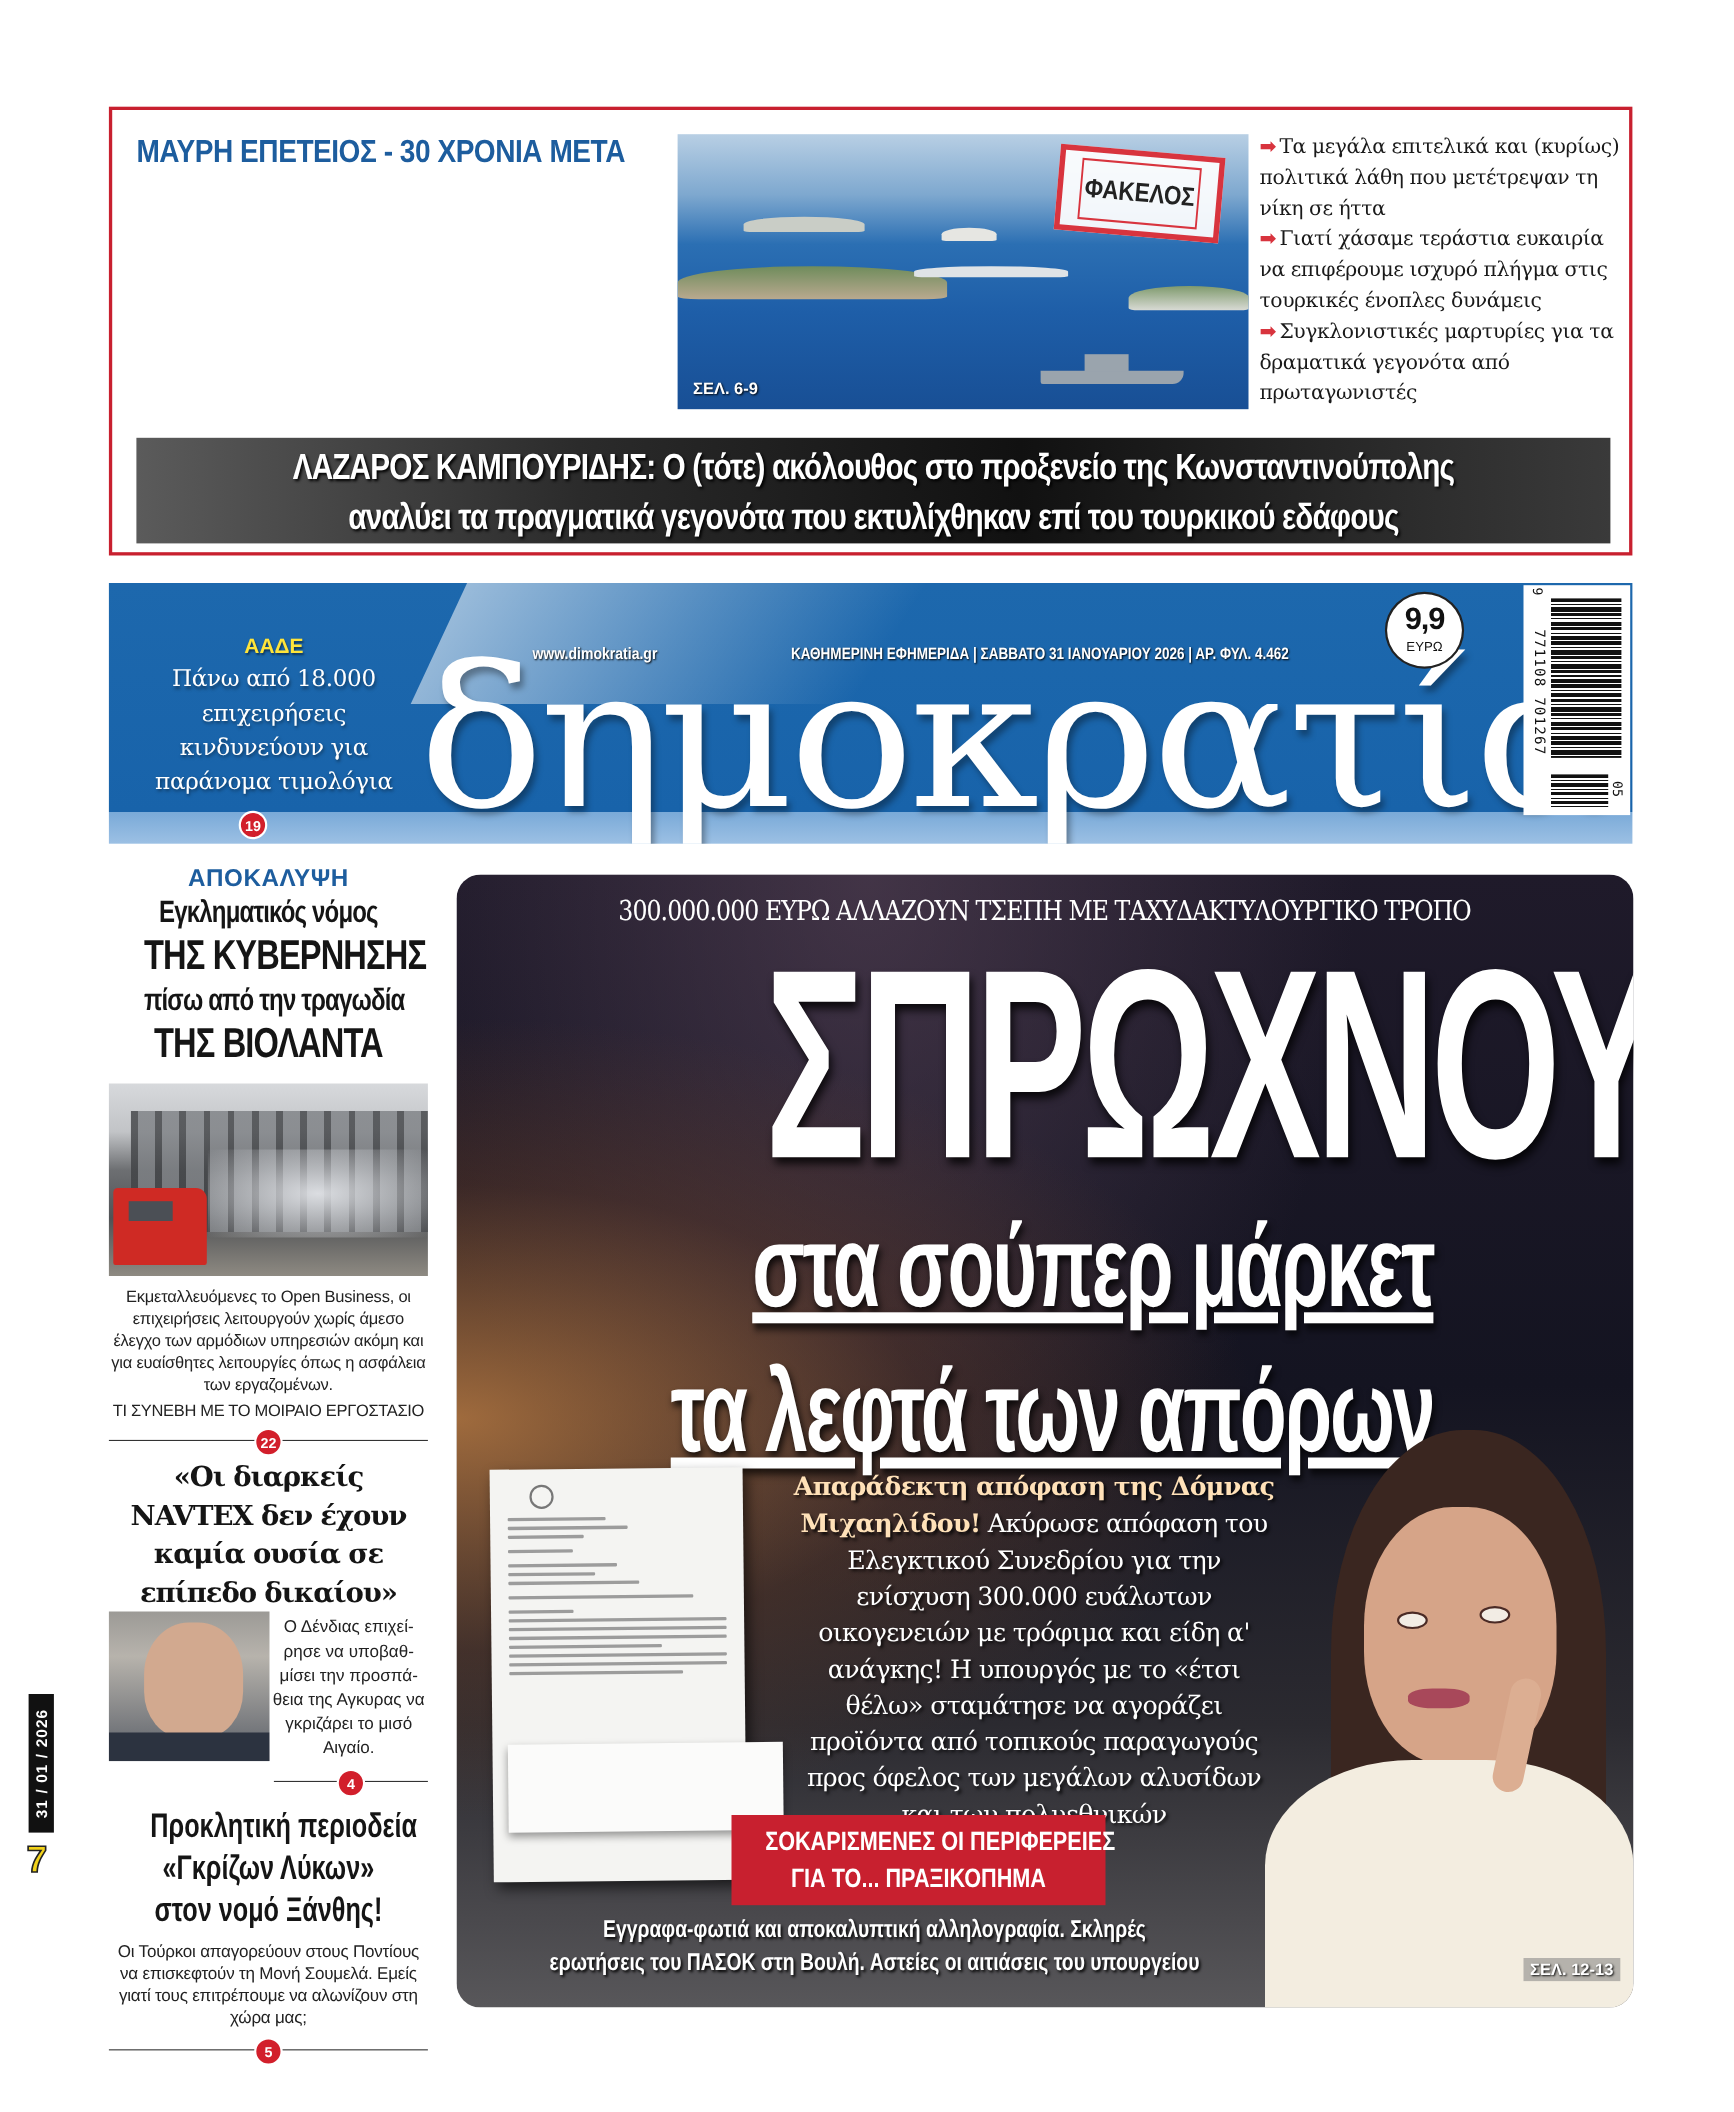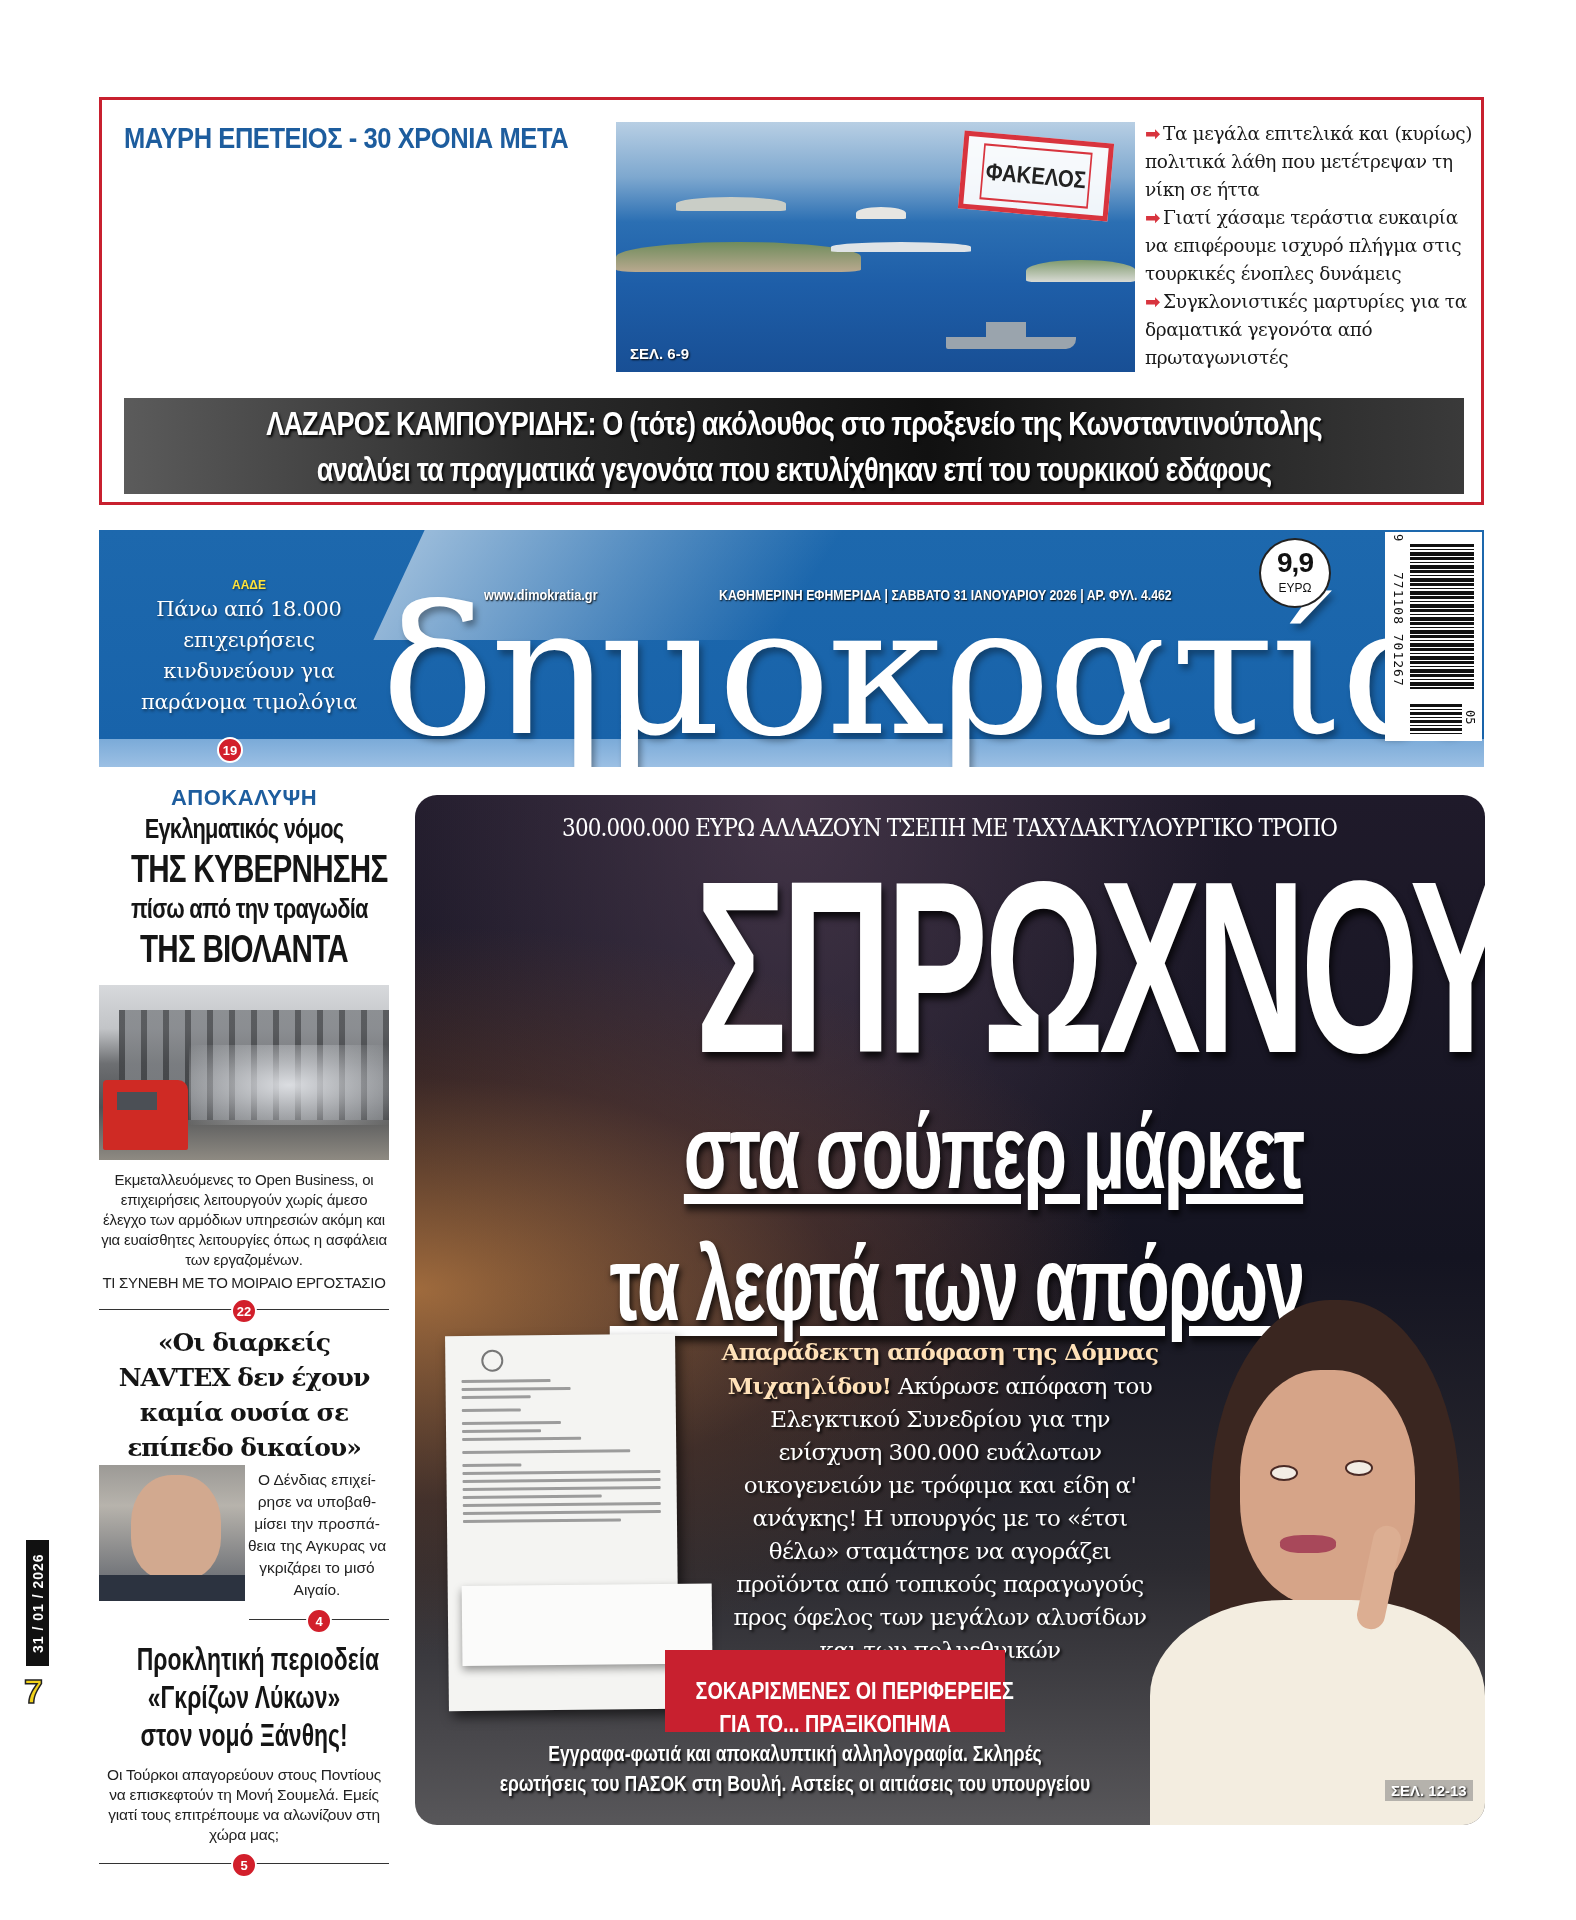--- a/index.html
+++ b/index.html
@@ -63,21 +63,21 @@
     background: linear-gradient(180deg, #1d68ad 0%, #1863aa 88%, #7aaad8 88%, #9cc0e4 100%);
     overflow: hidden;
   }
   .mast-flag {
     position: absolute; left: 300px; top: 0; width: 540px; height: 110px;
     background: linear-gradient(100deg, rgba(255,255,255,0.55) 0%, rgba(255,255,255,0.25) 40%, rgba(255,255,255,0) 75%);
     transform: skewX(-25deg);
   }
   .mast-left { position: absolute; left: 0; top: 0; width: 300px; height: 237px; text-align: center; color: #fff; }
   .mast-kicker {
-    margin-top: 48px; font-weight: 700; font-size: 12px; color: #ffe43a;
+    margin-top: 48px; font-weight: 700; font-size: 19px; color: #ffe43a;
     text-shadow: 1px 1px 2px rgba(0,0,0,0.5);
   }
   .mast-text {
     font-family: "DejaVu Serif", serif; font-size: 21px; line-height: 31px; margin-top: 2px;
     text-shadow: 1px 2px 3px rgba(0,0,0,0.45); letter-spacing: -0.3px;
   }
   .page-badge {
     display: inline-flex; width: 26px; height: 26px; border-radius: 50%; background: #d21f2b;
     color: #fff; font-weight: 700; font-size: 13px; align-items: center; justify-content: center;
     border: 2px solid #fff; font-family: "Liberation Sans", sans-serif;
@@ -223,21 +223,21 @@
     position: absolute; left: 735px; top: 505px; width: 335px; height: 525px; overflow: hidden;
   }
   .woman-hair { position: absolute; left: 60px; top: 0px; width: 250px; height: 420px; background: #3a2620; border-radius: 48% 48% 20% 20%; }
   .woman-face { position: absolute; left: 90px; top: 70px; width: 175px; height: 235px; background: #d6a488; border-radius: 46% 46% 44% 44%; }
   .woman-eye { position: absolute; width: 28px; height: 16px; background: #f2ece4; border-radius: 50%; border: 2px solid #4a2a25; }
   .woman-mouth { position: absolute; left: 40px; top: 165px; width: 56px; height: 18px; background: #a8485a; border-radius: 40%; }
   .woman-suit { position: absolute; left: 0; top: 300px; width: 335px; height: 240px; background: #f3ede0; border-radius: 40% 40% 0 0; }
   .woman-finger { position: absolute; left: 215px; top: 225px; width: 28px; height: 105px; background: #dcae92; border-radius: 14px; transform: rotate(12deg); }
   .red-banner {
     position: absolute; left: 250px; top: 855px; width: 340px; height: 82px; background: #c8202f;
-    color: #fff; text-align: center; font-weight: 700; font-size: 24px; line-height: 33px; padding-top: 24px;
+    color: #fff; text-align: center; font-weight: 700; font-size: 24px; line-height: 33px; padding-top: 8px;
   }
   .red-banner span { display: block; transform: scaleX(0.82); white-space: nowrap; }
   .bottom-caption {
     position: absolute; left: 0; top: 944px; width: 760px; text-align: center; color: #fff;
     font-weight: 700; font-size: 22px; line-height: 30px; text-shadow: 2px 2px 3px #000;
   }
   .bottom-caption span { display: block; transform: scaleX(0.8); white-space: nowrap; }
   .page-ref-main {
     position: absolute; left: 970px; top: 985px; color: #fff; font-size: 15px; font-weight: 700;
     background: rgba(120,120,120,0.5); padding: 2px 6px; text-shadow: 1px 1px 2px #000;

